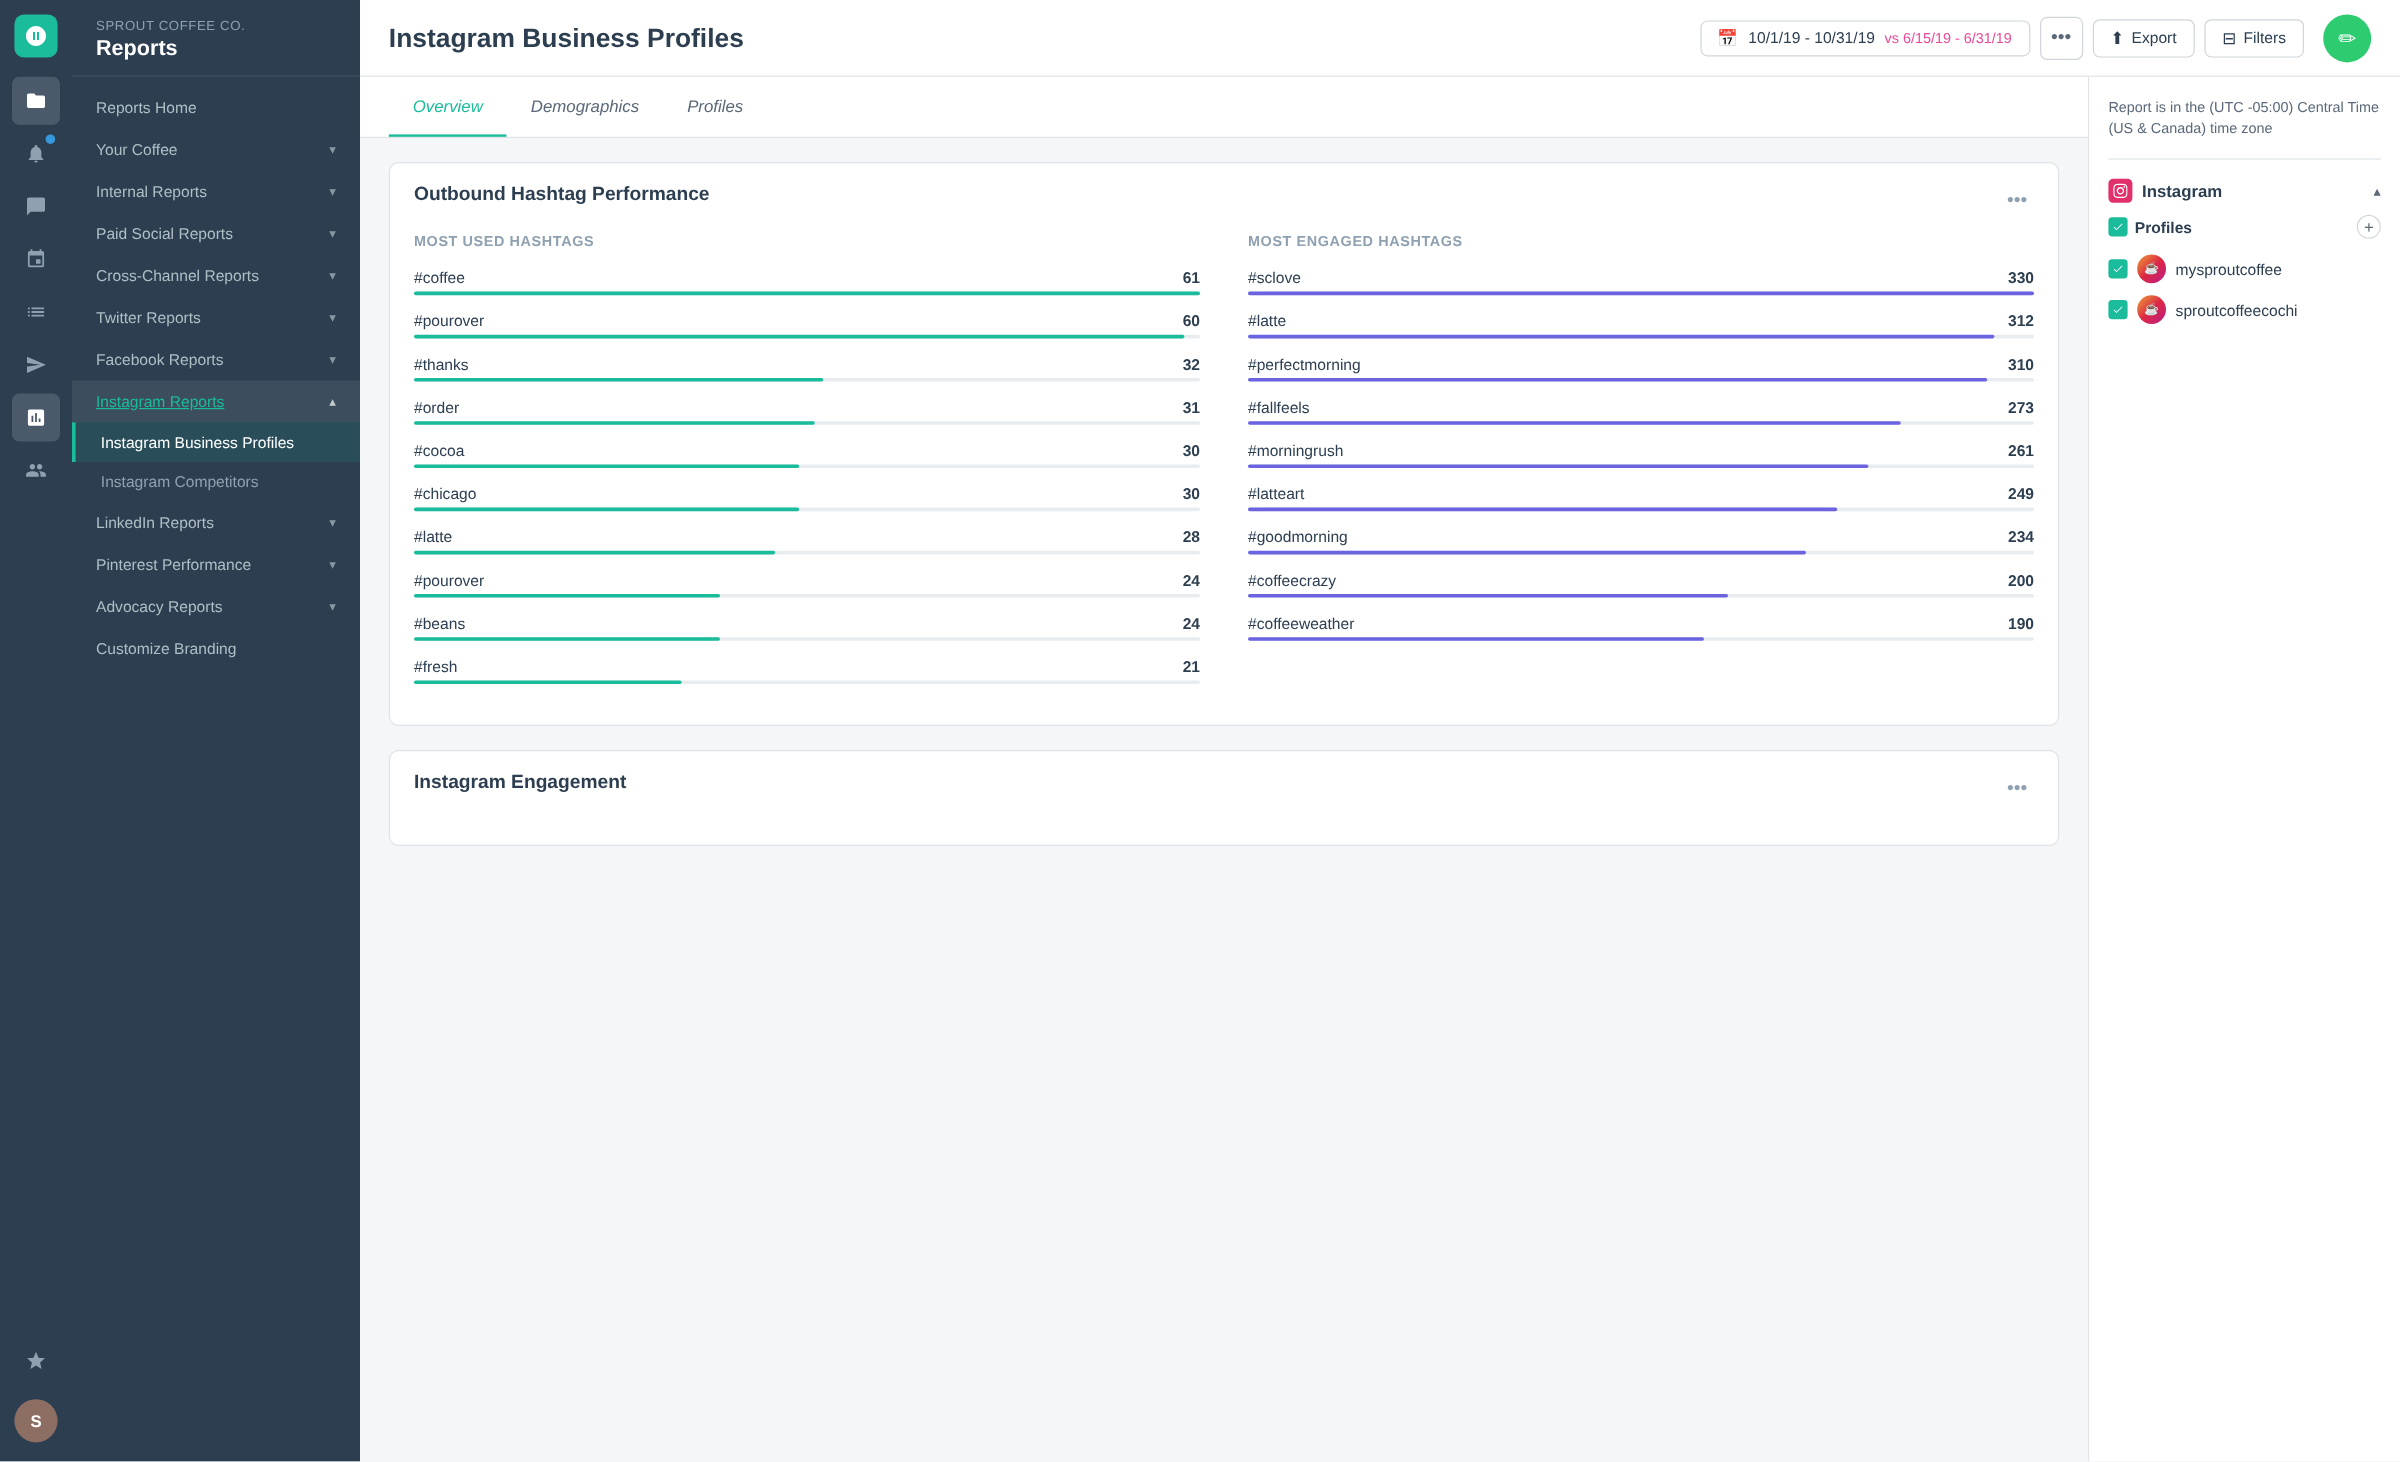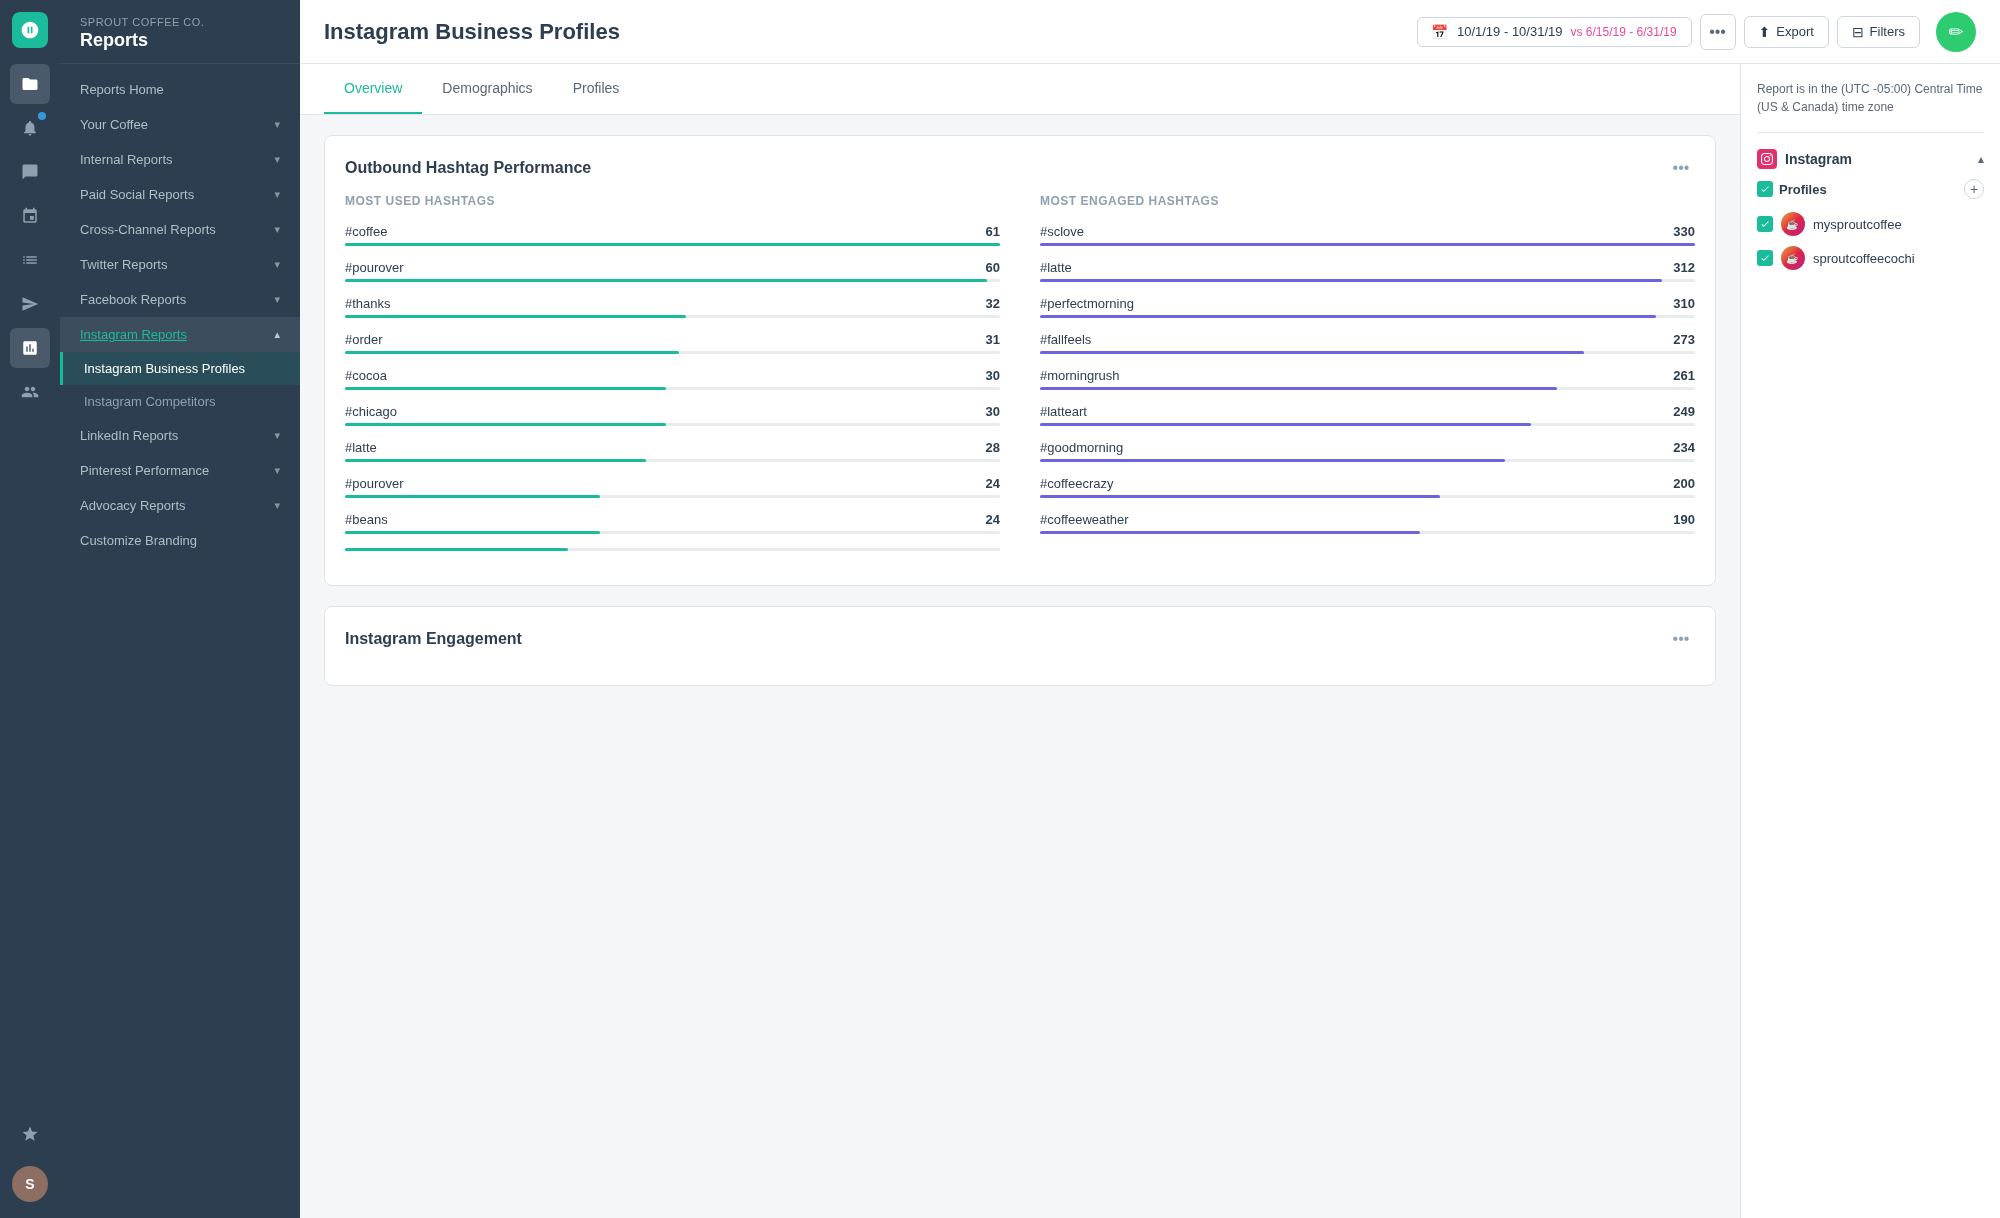--- a/index.html
+++ b/index.html
@@ -201,36 +201,36 @@
       padding: 0 24px;
     }
     .tab {
       padding: 16px 20px;
       font-size: 14px;
       font-weight: 500;
       color: #5a6878;
       cursor: pointer;
       border-bottom: 2px solid transparent;
       transition: all 0.15s;
+      font-style: italic;
     }
     .tab.active { color: #1abc9c; border-bottom-color: #1abc9c; }
 
     
     .cards-container { padding: 20px 24px; }
     .card {
       background: white;
       border-radius: 8px;
       border: 1px solid #e0e4e8;
       margin-bottom: 20px;
       overflow: hidden;
     }
     .card-header {
       padding: 18px 20px 12px;
       display: flex;
-      align-items: center;
       justify-content: space-between;
     }
     .card-title {
       font-size: 16px;
       font-weight: 700;
       color: #2c3e50;
     }
     .card-menu {
       width: 28px; height: 28px;
       display: flex; align-items: center; justify-content: center;
@@ -627,20 +627,24 @@
                   <div class="hashtag-row">
     <div class="hashtag-row-top">
       <span class="hashtag-name">#beans</span>
       <span class="hashtag-count">24</span>
     </div>
     <div class="bar-track">
       <div class="bar-fill teal" style="width:39%"></div>
     </div>
   </div>
                   <div class="hashtag-row">
+    <div class="hashtag-row-top">
+      <span class="hashtag-name">#fresh</span>
+      <span class="hashtag-count">21</span>
+    </div>
     <div class="bar-track">
       <div class="bar-fill teal" style="width:34%"></div>
     </div>
   </div>
                 </div>
             </div>
             <div class="hashtag-col">
               <div class="col-header">Most Engaged Hashtags</div>
               <div id="engaged-hashtags">
                   <div class="hashtag-row">

